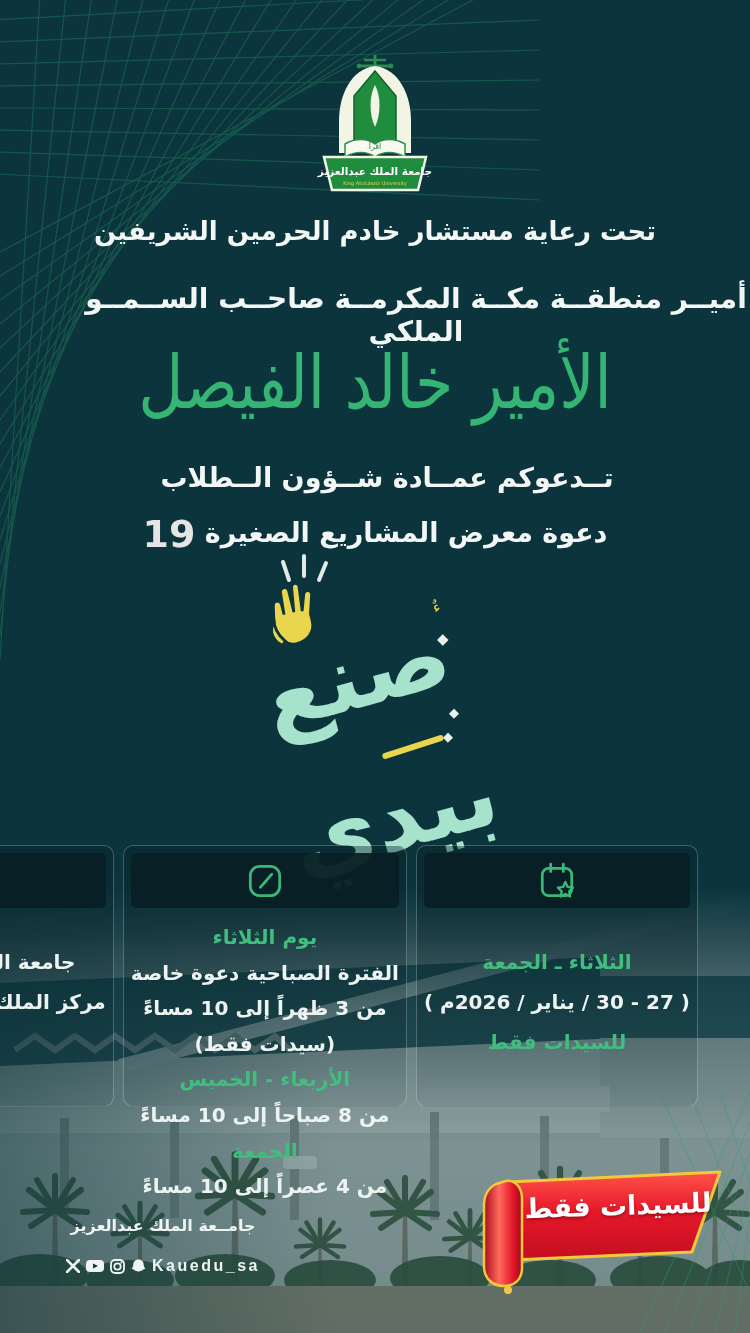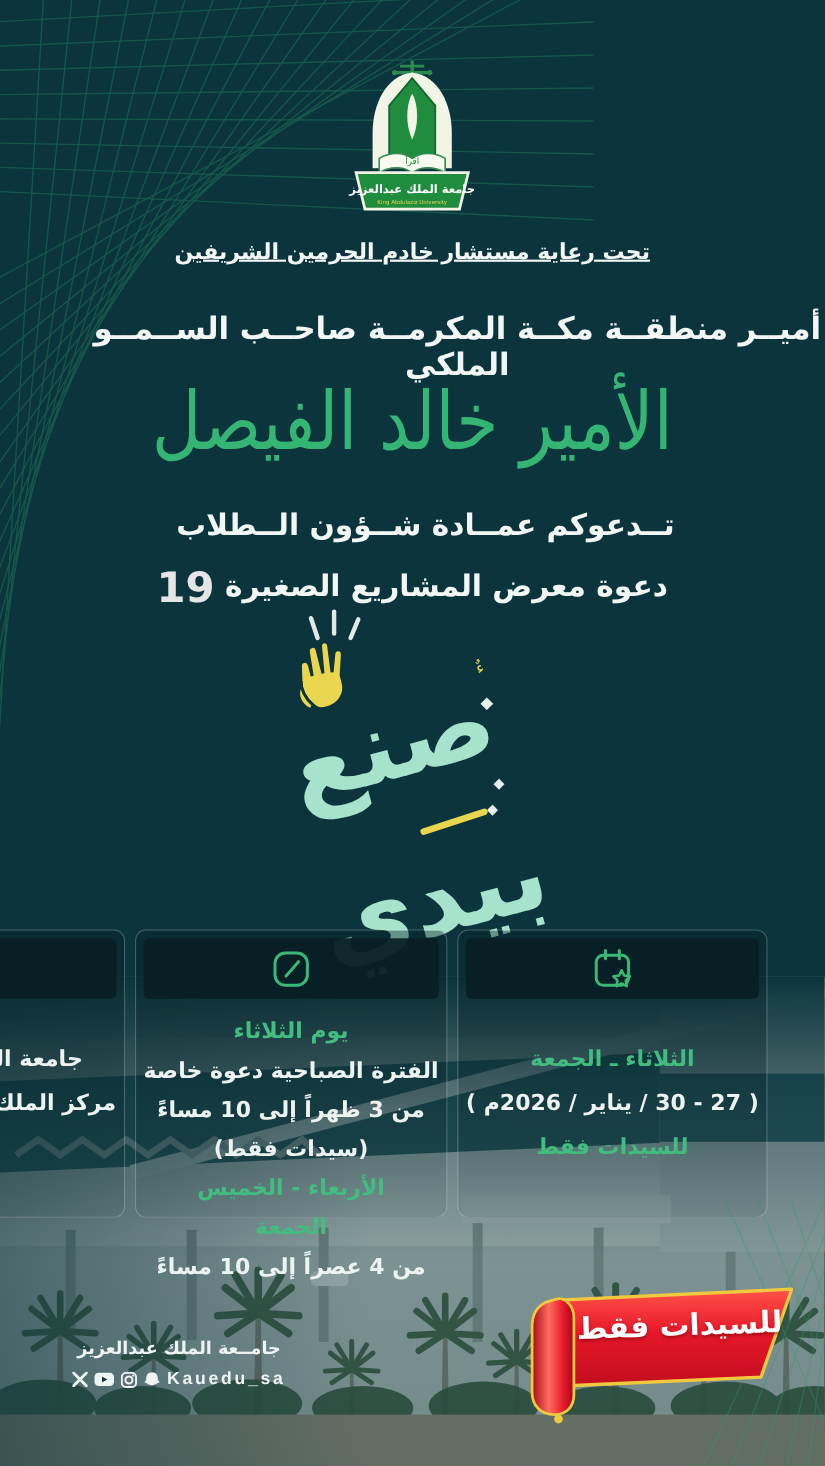--- a/index.html
+++ b/index.html
@@ -26,21 +26,21 @@
   .photo-side{
     left:0;top:888px;width:750px;height:445px;z-index:1;
     background:linear-gradient(90deg,rgba(11,52,60,.45) 0%,rgba(11,52,60,0) 45%);
   }
 
   
   .kau-logo{left:50%;top:52px;transform:translateX(-50%);z-index:3;}
 
   
   .t-center{left:0;width:750px;text-align:center;z-index:3;color:#f2f6f5;}
-  .patronage1{top:216px;font-size:20px;font-weight:bold;letter-spacing:0;text-decoration:underline;}
+  .patronage1{top:216px;font-size:26px;font-weight:bold;letter-spacing:0;}
   .patronage2{top:282px;font-size:28px;font-weight:bold;padding-left:41px;}
   .prince{
     top:330px;font-size:62px;color:#35b573;font-weight:normal;
     transform:scaleY(1.18);line-height:1.7;
   }
   .invite1{top:462px;font-size:27px;font-weight:bold;padding-left:12px;}
   .invite2{top:512px;font-size:27px;font-weight:bold;}
   .invite2 .num{color:#e5e5e5;font-size:38px;vertical-align:-5px;font-weight:bold;}
 
   
@@ -81,21 +81,21 @@
   .ribbon-label{
     position:absolute;left:52px;top:24px;width:196px;text-align:center;
     font-size:27px;font-weight:bold;color:#ffffff;transform:rotate(-2deg);
     text-shadow:0 2px 3px rgba(90,0,0,.45);
   }
 
   
   .footer{left:58px;top:1216px;width:210px;z-index:5;text-align:center;color:#eef4f2;}
   .footer-org{font-size:16px;font-weight:bold;}
   .footer-handle{
-    margin-top:10px;display:flex;direction:ltr;align-items:center;justify-content:center;gap:6px;
+    margin-top:22px;display:flex;direction:ltr;align-items:center;justify-content:center;gap:6px;
     font-family:"Liberation Sans",sans-serif;font-size:16px;letter-spacing:2.5px;font-weight:bold;
   }
   .footer-handle svg{flex:0 0 auto;}
 </style>
 </head>
 <body>
 
 <div class="poster">
 
   <svg class="abs fan" width="540" height="700" viewBox="0 0 540 700">
@@ -278,20 +278,21 @@
           <line x1="20" y1="21" x2="26.5" y2="13.5" stroke="#3bb877" stroke-width="2.6" stroke-linecap="round"></line>
           <line x1="20" y1="21" x2="15.5" y2="26" stroke="#3bb877" stroke-width="2.6" stroke-linecap="round"></line>
         </svg>
       </div>
       <div class="card-body">
         <div class="green">يوم الثلاثاء</div>
         <div>الفترة الصباحية دعوة خاصة</div>
         <div>من 3 ظهراً إلى 10 مساءً</div>
         <div>(سيدات فقط)</div>
         <div class="green">الأربعاء - الخميس</div>
+        <div>من 8 صباحاً إلى 10 مساءً</div>
         <div class="green">الجمعة</div>
         <div>من 4 عصراً إلى 10 مساءً</div>
       </div>
     </div>
 
     <div class="card">
       <div class="card-band">
         <svg width="42" height="42" viewBox="0 0 40 40">
           <path d="M20,36 C13.5,28.5 8,22.5 8,15.5 A12,12 0 1 1 32,15.5 C32,22.5 26.5,28.5 20,36 Z" fill="none" stroke="#3bb877" stroke-width="2.6" stroke-linejoin="round"></path>
           <circle cx="20" cy="15.5" r="5" fill="none" stroke="#3bb877" stroke-width="2.6"></circle>

